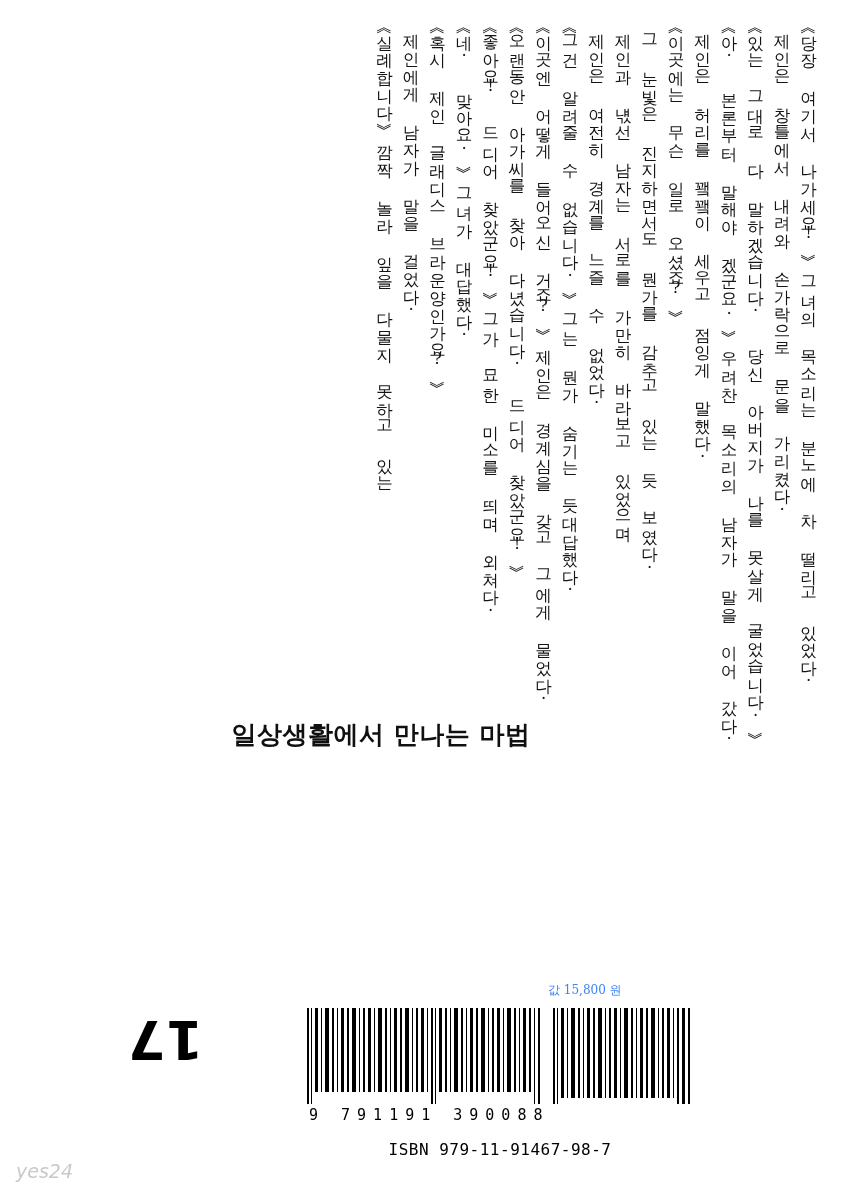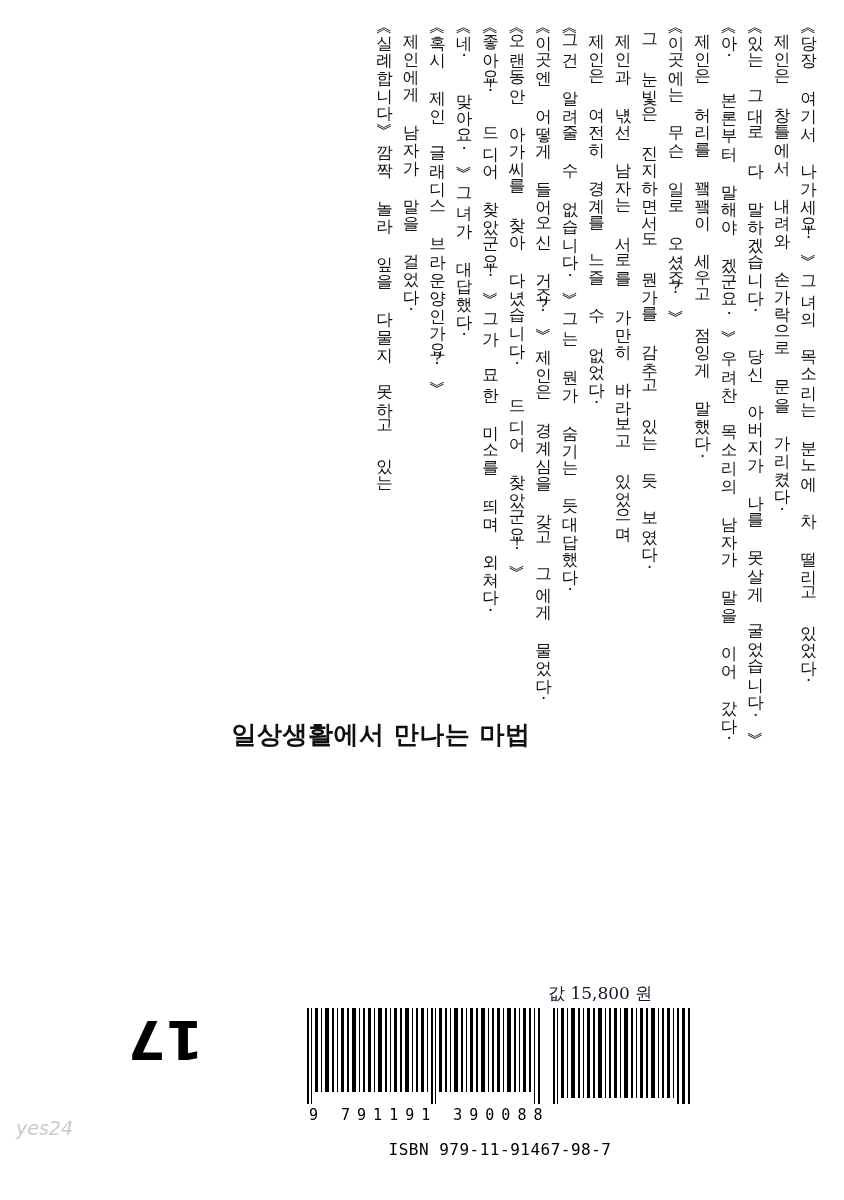--- a/index.html
+++ b/index.html
@@ -54,22 +54,22 @@
     letter-spacing: 0.5px;
     color: #101010;
   }
 
   
   #price {
     position: absolute;
     top: 982px;
     left: 548px;
     font-family: "DejaVu Serif", "Liberation Serif", serif;
-    font-size: 17px;
-    color: #0f172a;
+    font-size: 12px;
+    color: #3b82f6;
   }
 
   
   #volume-number {
     position: absolute;
     top: 1012px;
     left: 128px;
     font-family: "DejaVu Sans", "Liberation Sans", sans-serif;
     font-weight: bold;
     font-size: 54px;
@@ -104,21 +104,21 @@
     font-family: "DejaVu Sans Mono", "Liberation Mono", monospace;
     font-size: 16px;
     letter-spacing: 0.5px;
     color: #000;
   }
 
   
   #watermark {
     position: absolute;
     left: 16px;
-    top: 1117px;
+    top: 1160px;
     font-family: "DejaVu Sans", "Liberation Sans", sans-serif;
     font-size: 19px;
     font-style: italic;
     color: #c9c9c9;
   }
 </style>
 </head>
 <body>
 
 <div id="vertical-text">

